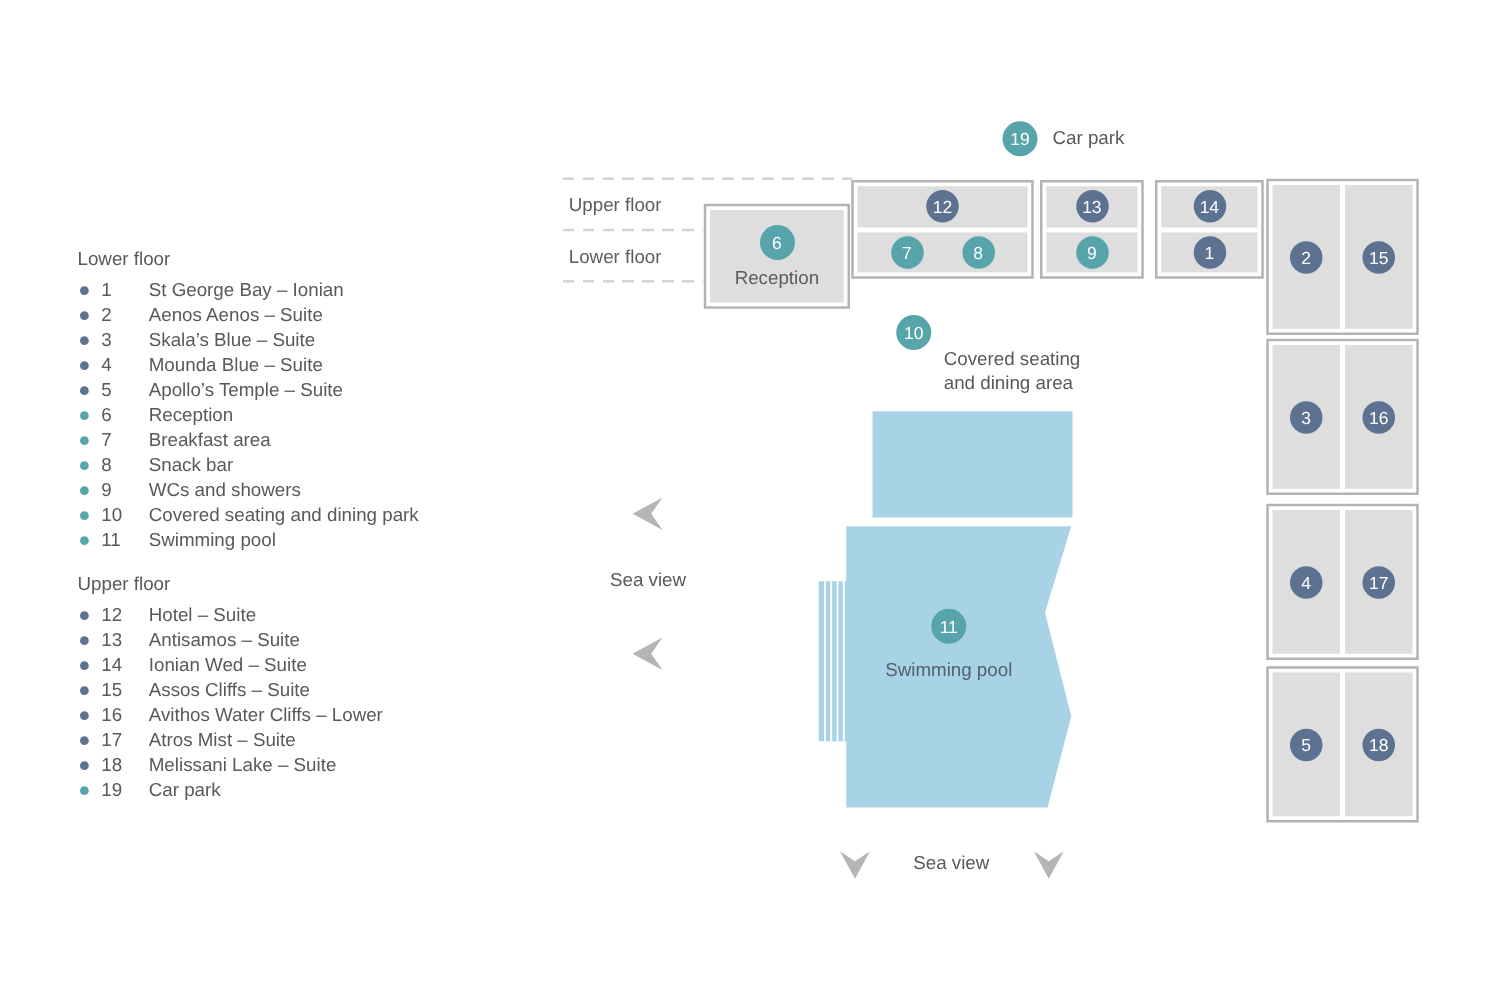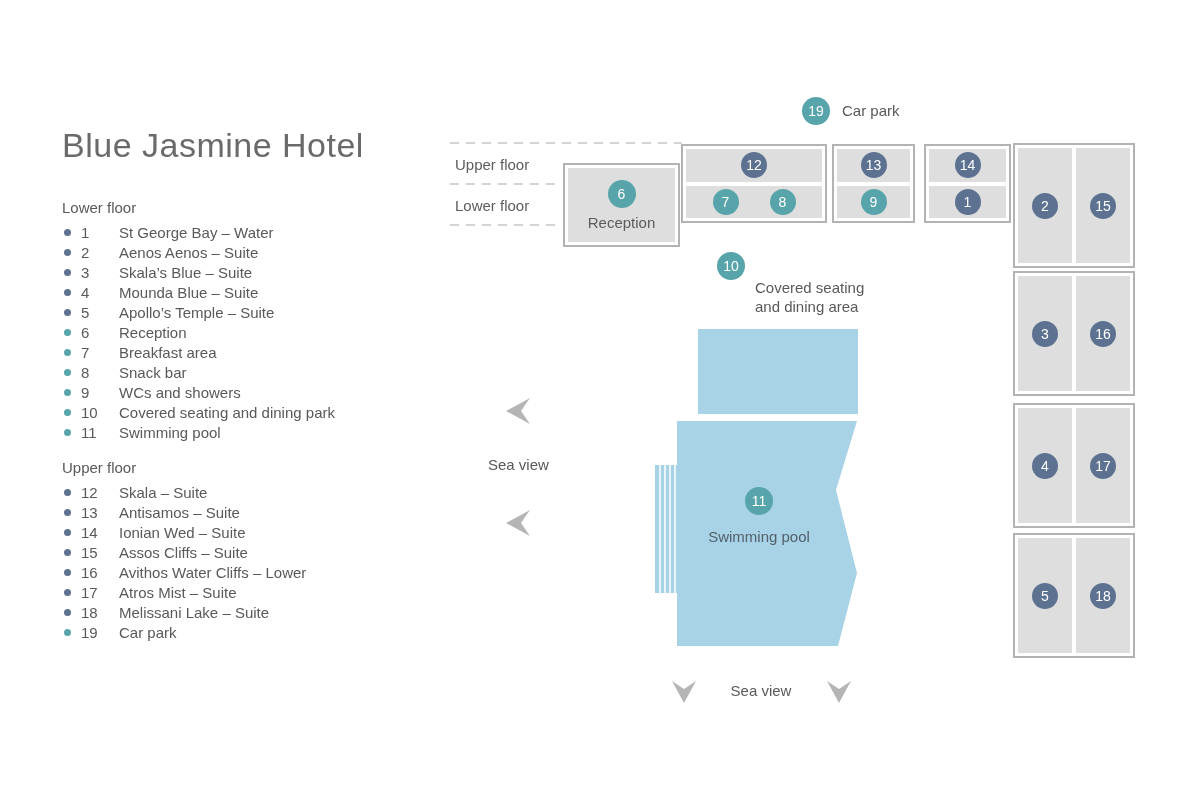--- a/index.html
+++ b/index.html
@@ -57,30 +57,29 @@
   .covered-text{font-size:15px;line-height:19px;color:#595959;white-space:nowrap;margin-top:29px;}
   .pool-label{font-size:15px;color:#53616b;text-align:center;width:140px;}
   .seaview{font-size:15px;color:#595959;}
   .arrow{display:block;}
 </style>
 </head>
 <body>
 
 <div id="canvas">
 
-  <div class="abs title">Blue Jasmine Hotel</div>
 
   <div class="abs legend">
 
     <div class="sec-heading">Lower floor</div>
     <div class="items">
       <div class="lrow">
           <span class="dot dot-slate"></span>
           <span class="lnum">1</span>
-          <span class="llabel">St George Bay – Water</span>
+          <span class="llabel">St George Bay – Ionian</span>
         </div>
       <div class="lrow">
           <span class="dot dot-slate"></span>
           <span class="lnum">2</span>
           <span class="llabel">Aenos Aenos – Suite</span>
         </div>
       <div class="lrow">
           <span class="dot dot-slate"></span>
           <span class="lnum">3</span>
           <span class="llabel">Skala’s Blue – Suite</span>
@@ -125,21 +124,21 @@
           <span class="lnum">11</span>
           <span class="llabel">Swimming pool</span>
         </div>
     </div>
 
     <div class="sec-heading sec2">Upper floor</div>
     <div class="items">
       <div class="lrow">
           <span class="dot dot-slate"></span>
           <span class="lnum">12</span>
-          <span class="llabel">Skala – Suite</span>
+          <span class="llabel">Hotel – Suite</span>
         </div>
       <div class="lrow">
           <span class="dot dot-slate"></span>
           <span class="lnum">13</span>
           <span class="llabel">Antisamos – Suite</span>
         </div>
       <div class="lrow">
           <span class="dot dot-slate"></span>
           <span class="lnum">14</span>
           <span class="llabel">Ionian Wed – Suite</span>

